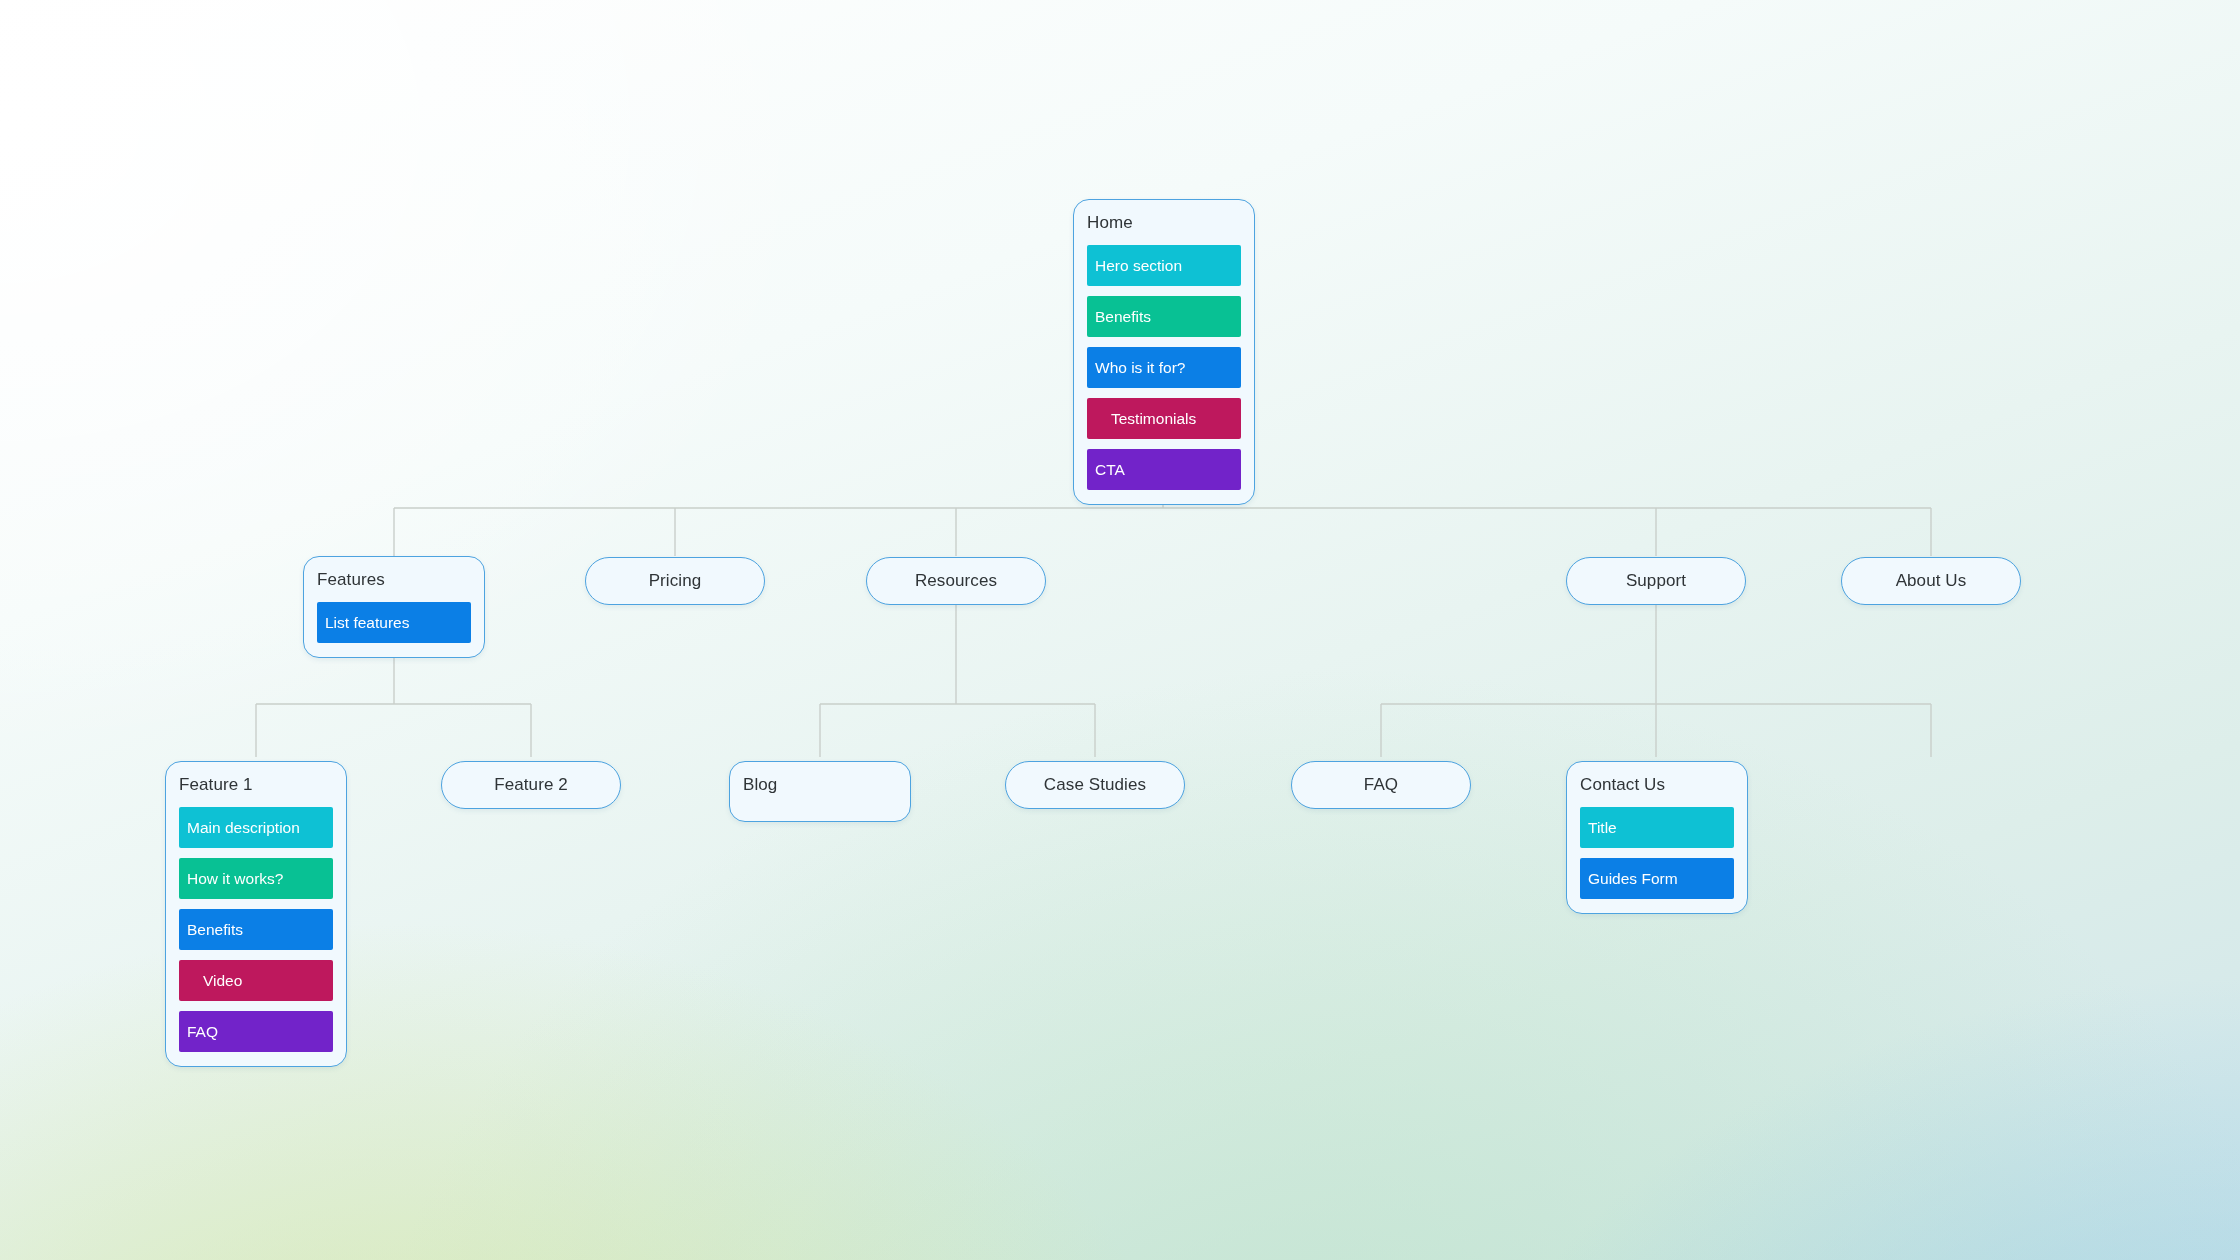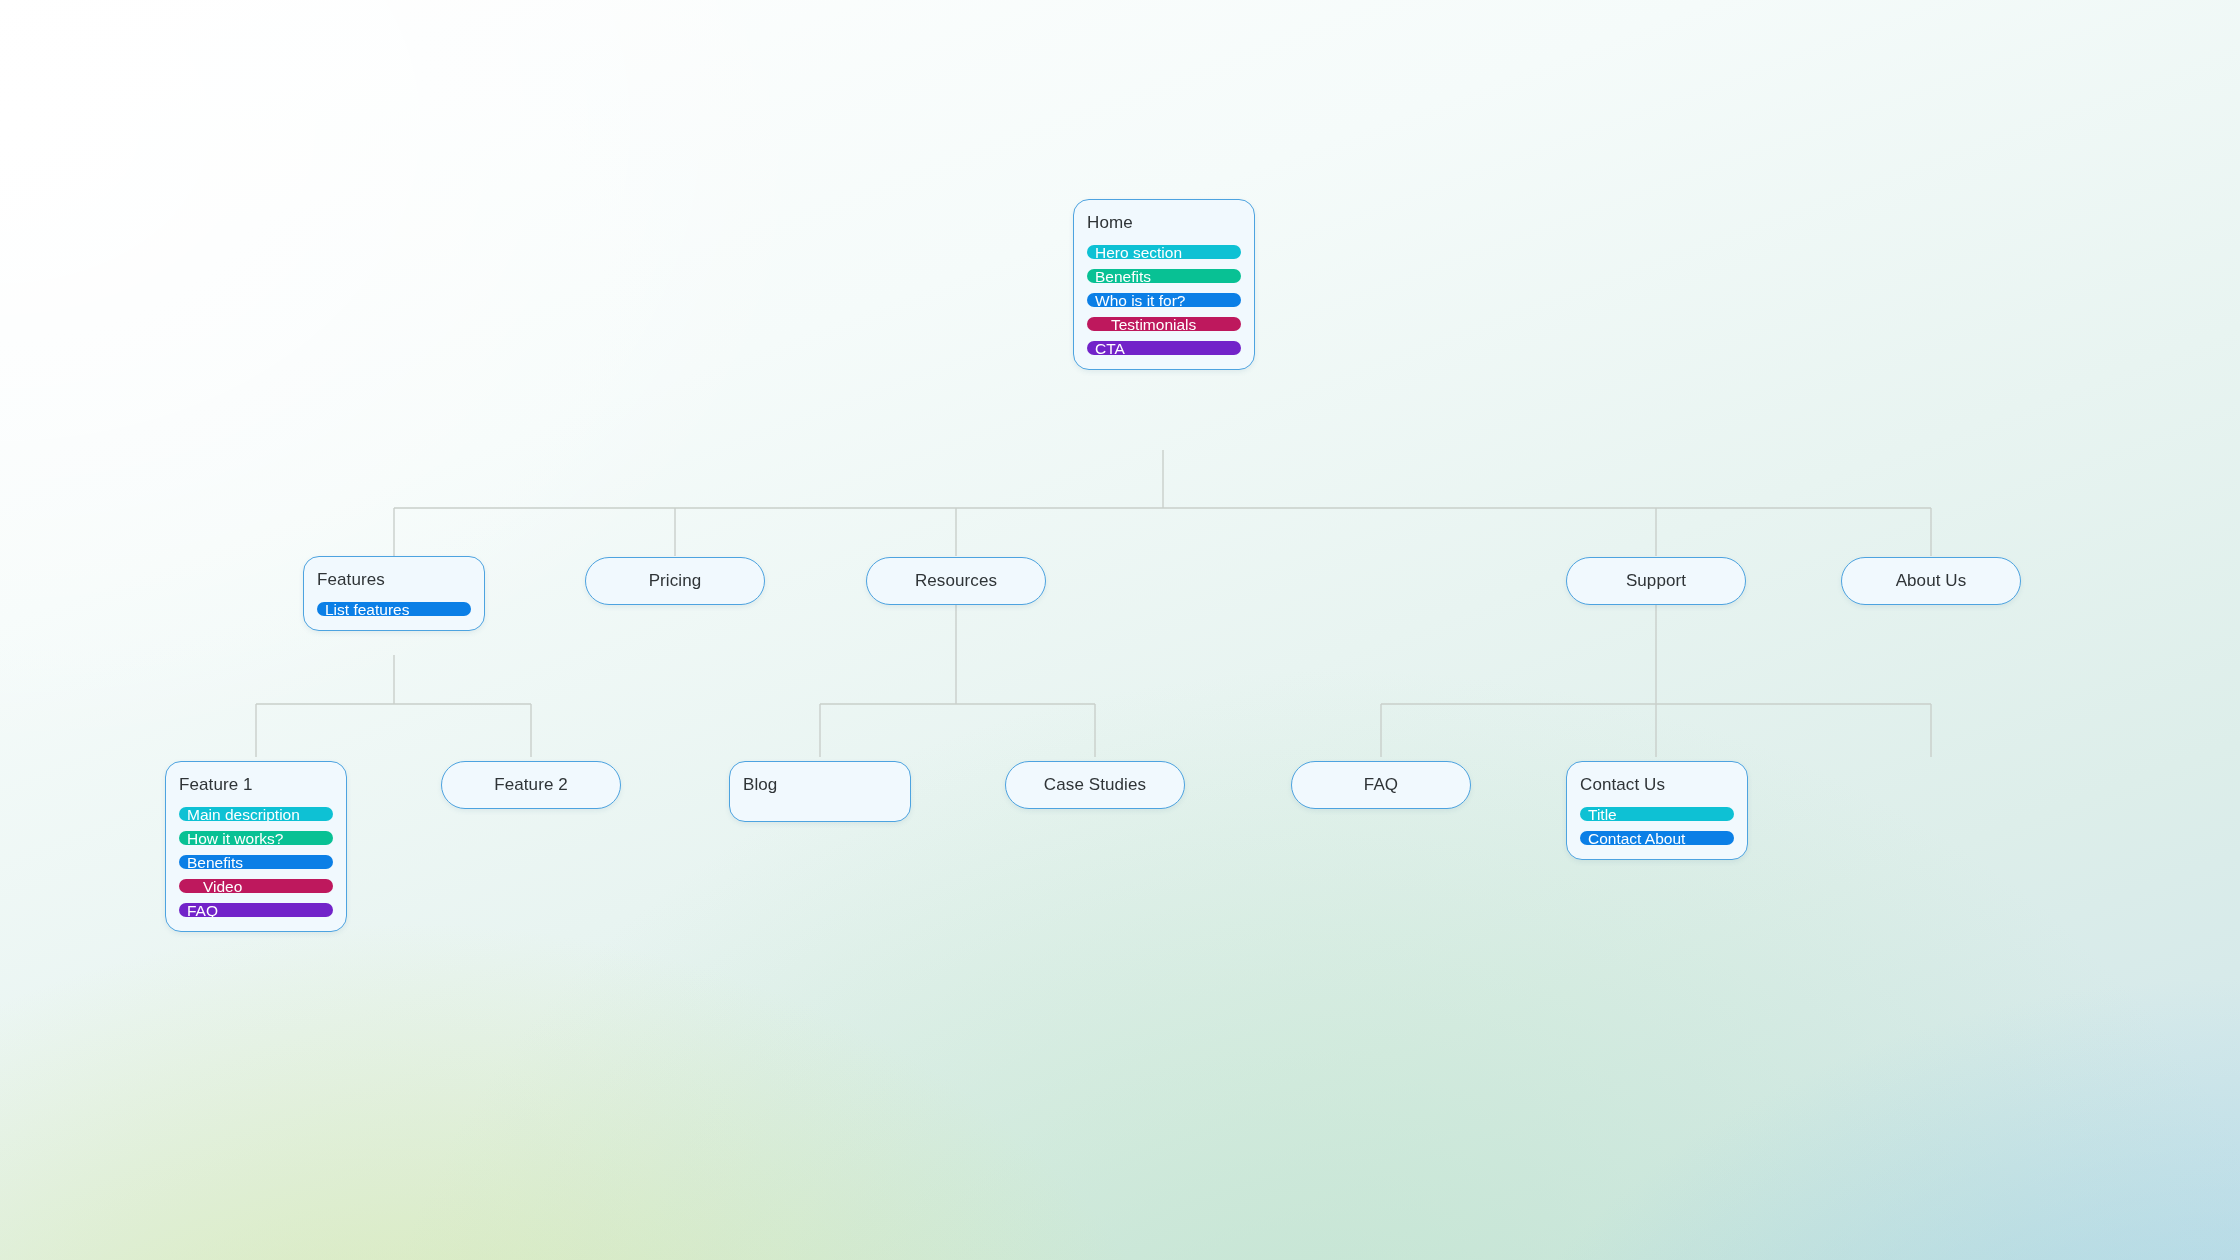--- a/index.html
+++ b/index.html
@@ -67,22 +67,22 @@
   .node.card .node-title {
     margin: 3px 0 12px 0;
   }
 
   .sections {
     display: flex;
     flex-direction: column;
     gap: 10px;
   }
   .section {
-    border-radius: 9px;
-    height: 14px;
+    border-radius: 2px;
+    height: 41px;
     display: flex;
     align-items: center;
     padding-left: 8px;
     color: #ffffff;
     font-size: 15.5px;
     line-height: 1;
     white-space: nowrap;
     overflow: hidden;
   }
 
@@ -185,18 +185,18 @@
   </div>
 
   <div class="node pill" style="left:1291px; top:761px; width:180px;">
     <div class="node-title">FAQ</div>
   </div>
 
   <div class="node card" style="left:1566px; top:761px; width:182px;">
     <div class="node-title">Contact Us</div>
     <div class="sections">
       <div class="section sec-cyan">Title</div>
-      <div class="section sec-blue">Contact About</div>
+      <div class="section sec-blue">Guides Form</div>
     </div>
   </div>
 
 
 </div>
 
 </body></html>

